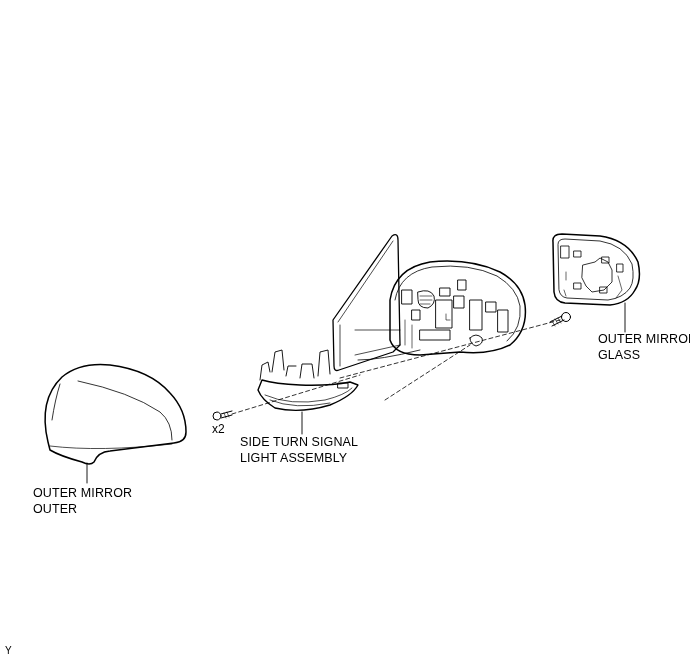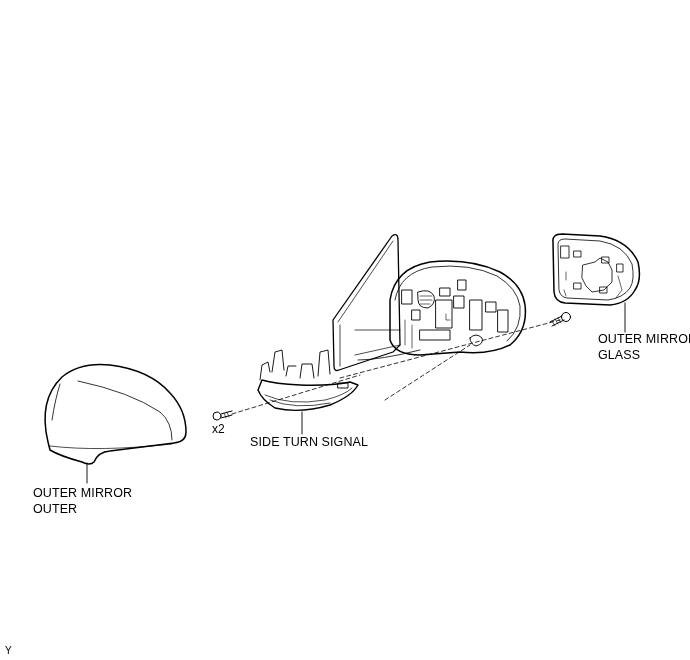--- a/index.html
+++ b/index.html
@@ -108,22 +108,23 @@
     </g>
     <line x1="87" y1="463" x2="87" y2="483" stroke-width="0.9"></line>
   </g>
 </svg>
 
 <div class="label" style="left:598px; top:331px;">
   <div>OUTER MIRROR</div>
   <div>GLASS</div>
 </div>
 
-<div class="label" style="left:250px; top:434px;">
+<div class="label" style="left:240px; top:434px;">
   <div>SIDE TURN SIGNAL</div>
+  <div>LIGHT ASSEMBLY</div>
 </div>
 
 <div class="label" style="left:33px; top:485px;">
   <div>OUTER MIRROR</div>
   <div>OUTER</div>
 </div>
 
 <div class="small" style="left:212px; top:422px;">x2</div>
 
 <div class="small" style="left:5px; top:645px; font-size:10px;">Y</div>

